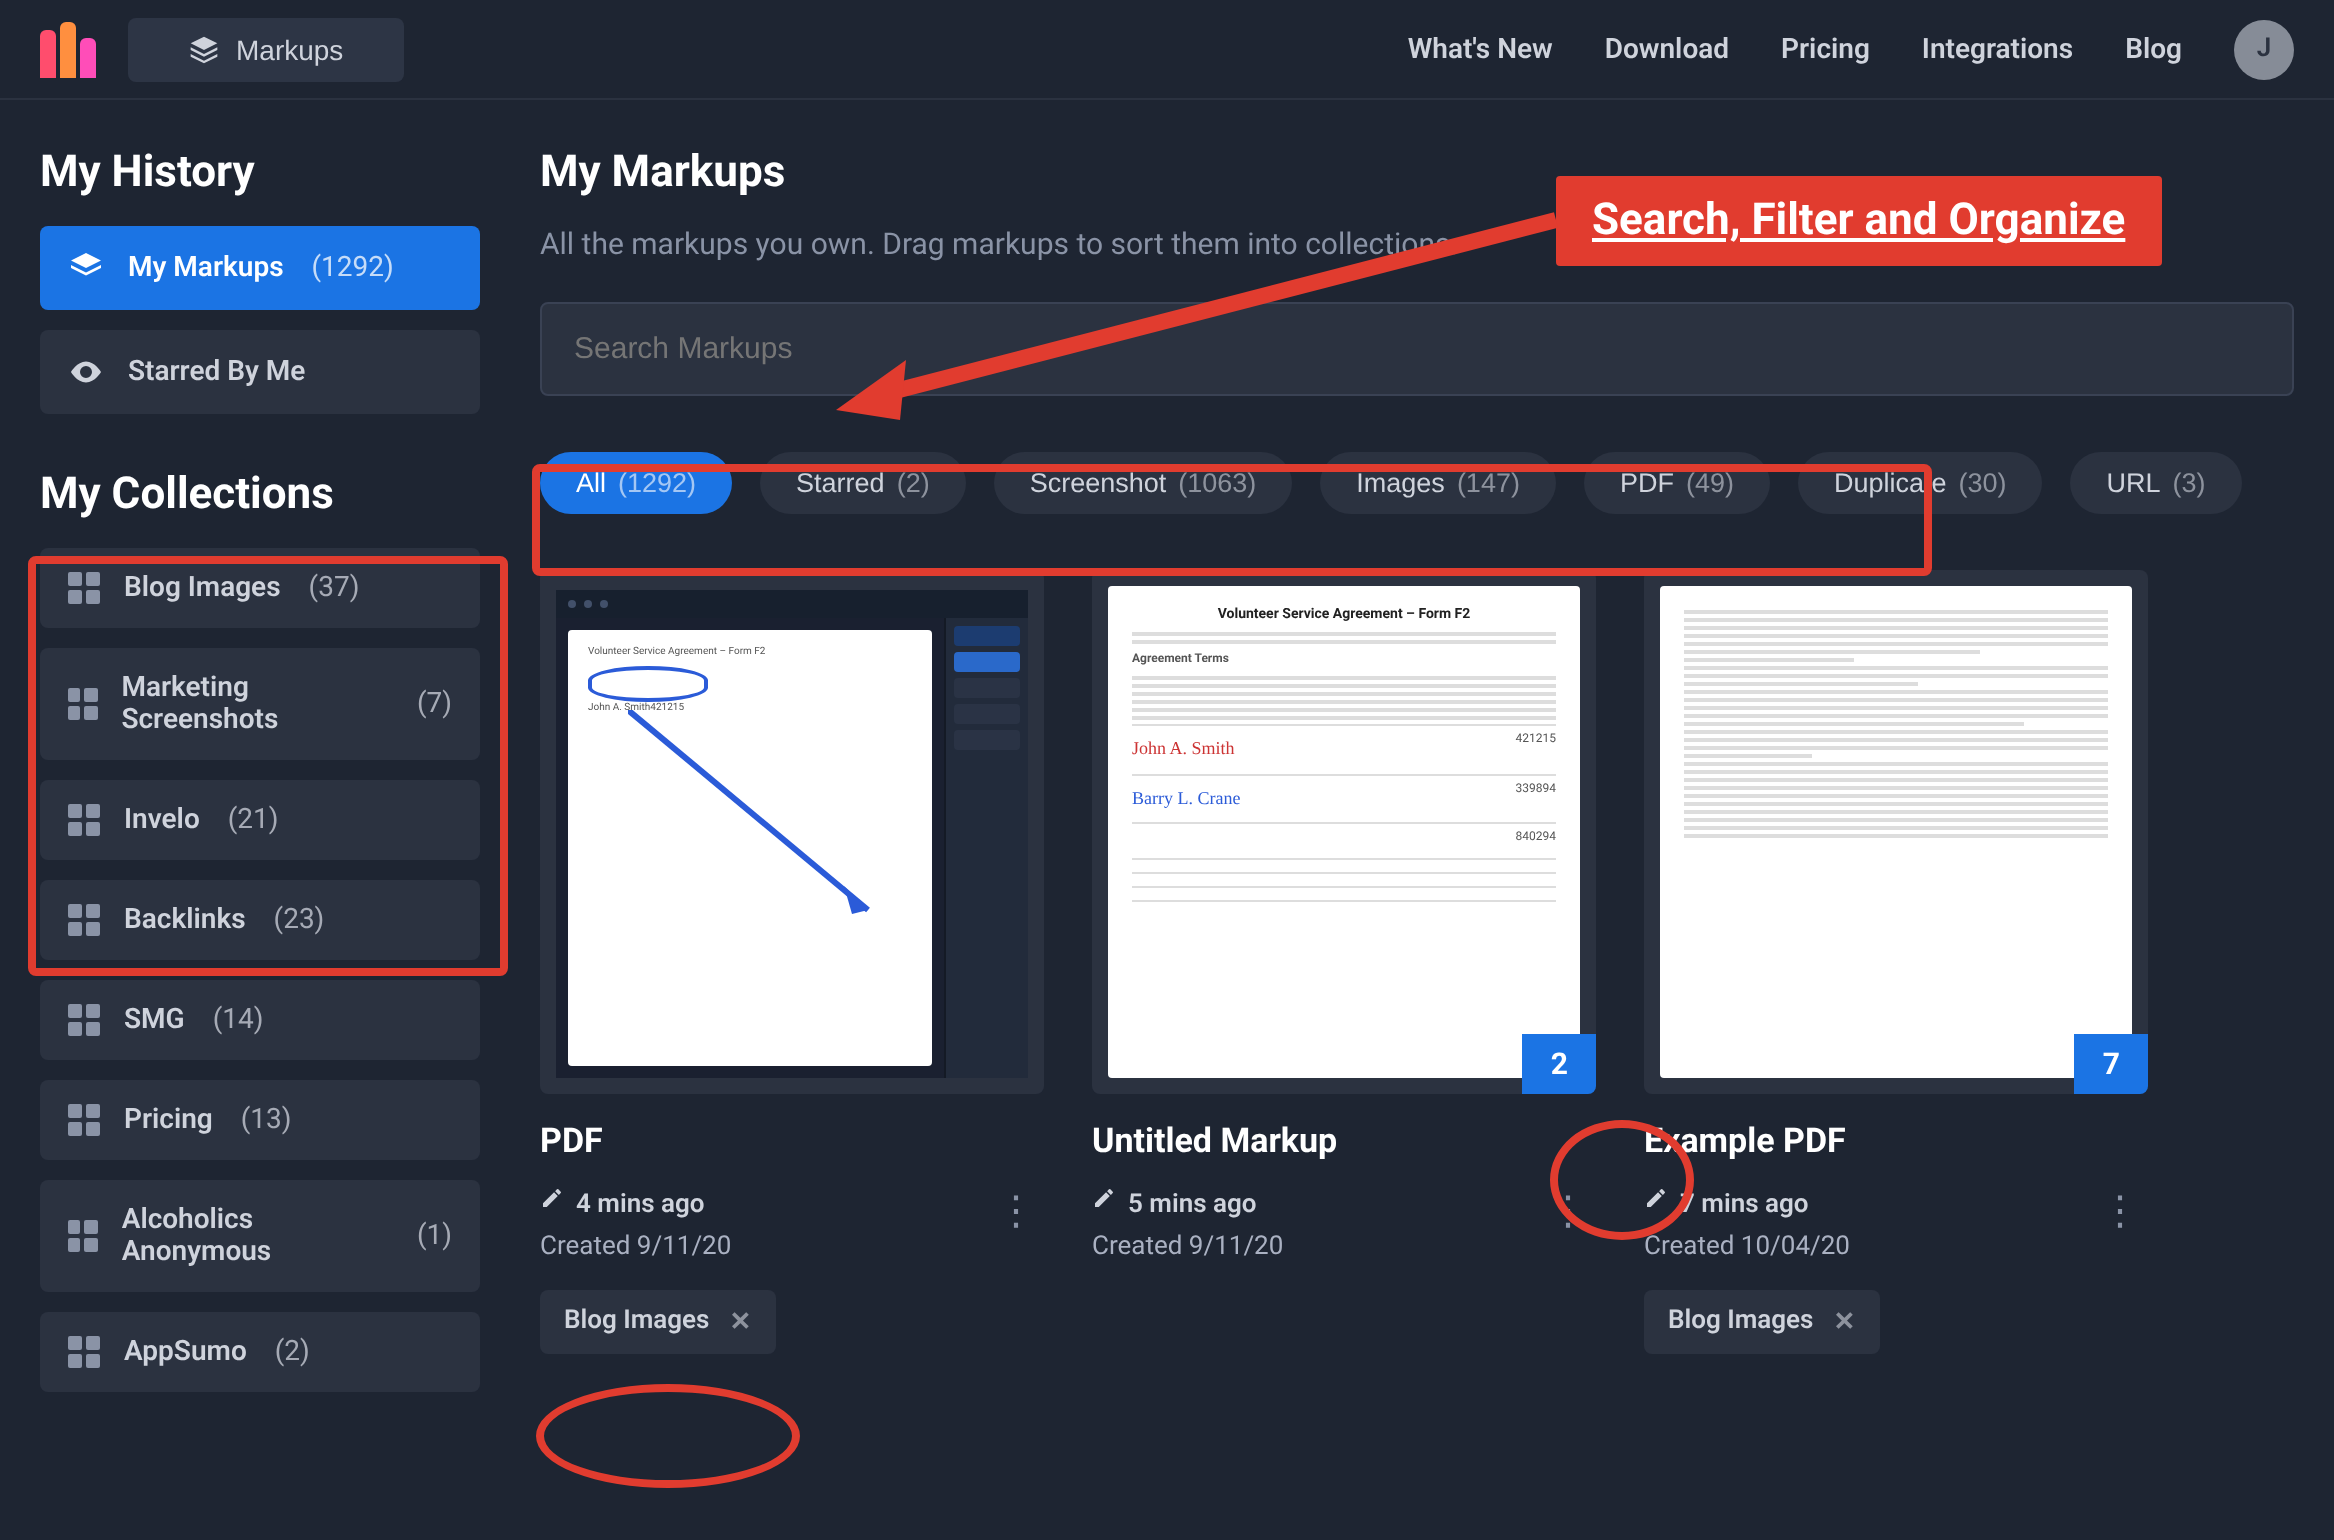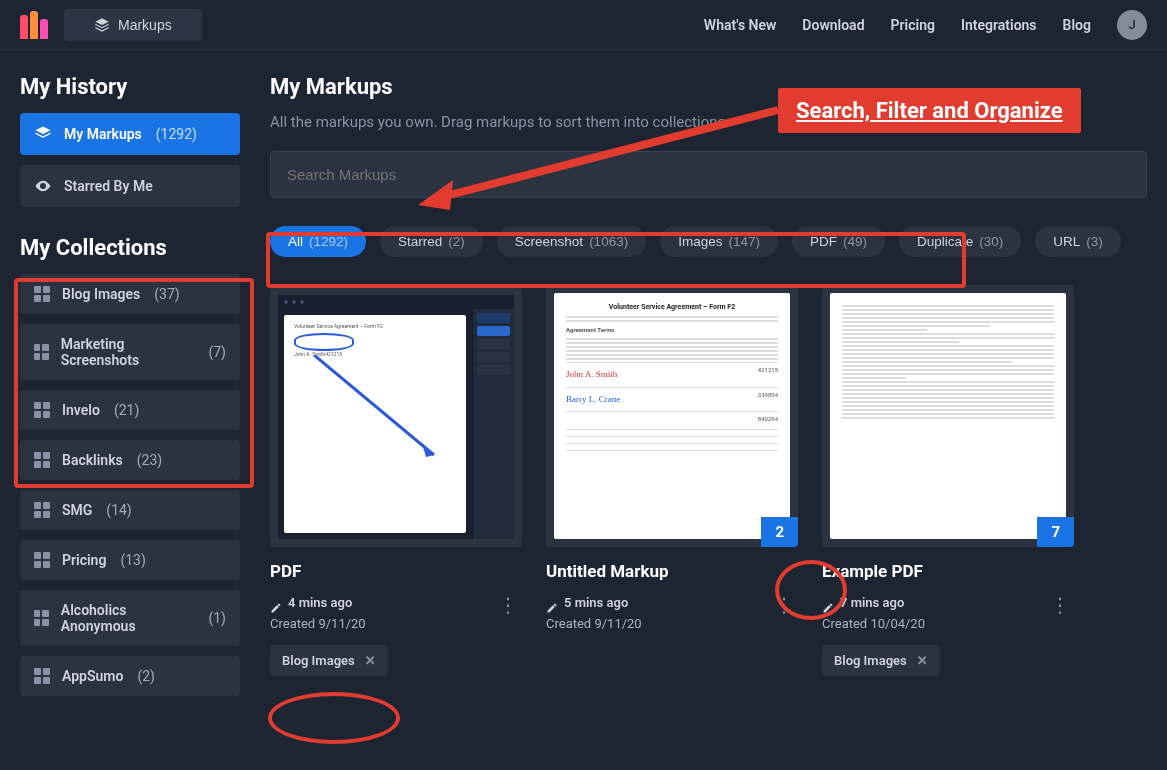--- a/index.html
+++ b/index.html
@@ -95,21 +95,21 @@
     background:#fff; border-radius:2px; font-size:6px; line-height:1.3; color:#555;
     padding:10px 12px; overflow:hidden;
   }
   .thumb .badge{
     position:absolute; right:0; bottom:0; background:#1b74e4; color:#fff;
     font-weight:700; font-size:15px; padding:6px 14px;
   }
   .card-title{ color:#fff; font-size:17px; font-weight:700; margin-top:14px;}
   .card-meta{ display:flex; justify-content:space-between; align-items:flex-start; margin-top:12px;}
   .meta-left{ font-size:13px; color:#aab1c2; line-height:1.6;}
-  .meta-left .edit-row{ display:flex; align-items:flex-end; gap:6px; font-weight:600; color:#cfd3dc;}
+  .meta-left .edit-row{ display:flex; align-items:flex-start; gap:6px; font-weight:600; color:#cfd3dc;}
   .menu-dots{ color:#8a93a6; font-size:20px; cursor:pointer; padding:0 4px;}
   .tag{
     display:inline-flex; align-items:center; gap:10px; background:#2b3240;
     border-radius:4px; padding:8px 12px; font-size:13px; font-weight:600; color:#cfd3dc;
     margin-top:10px;
   }
   .tag .x{ opacity:.6; cursor:pointer;}
 
   
   .doc .doc-title{ text-align:center; font-weight:700; font-size:7px; color:#222; margin-bottom:4px;}

